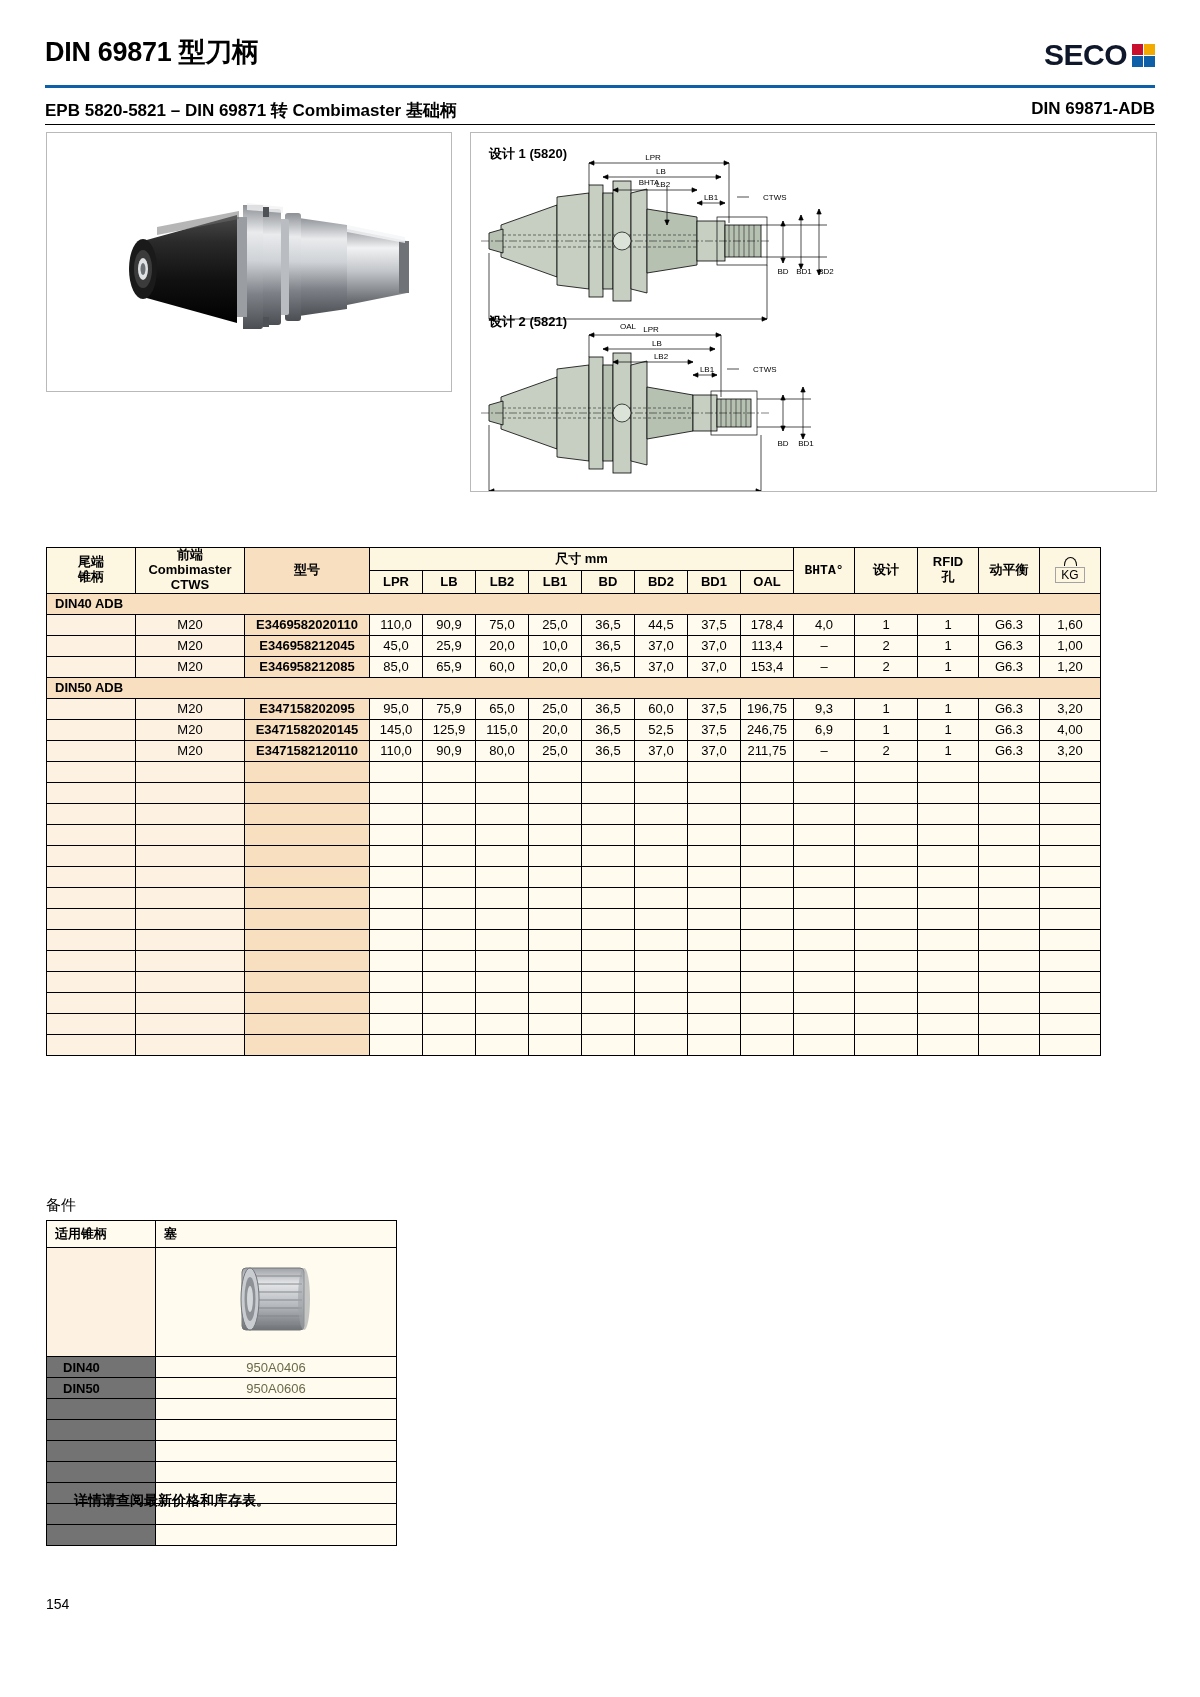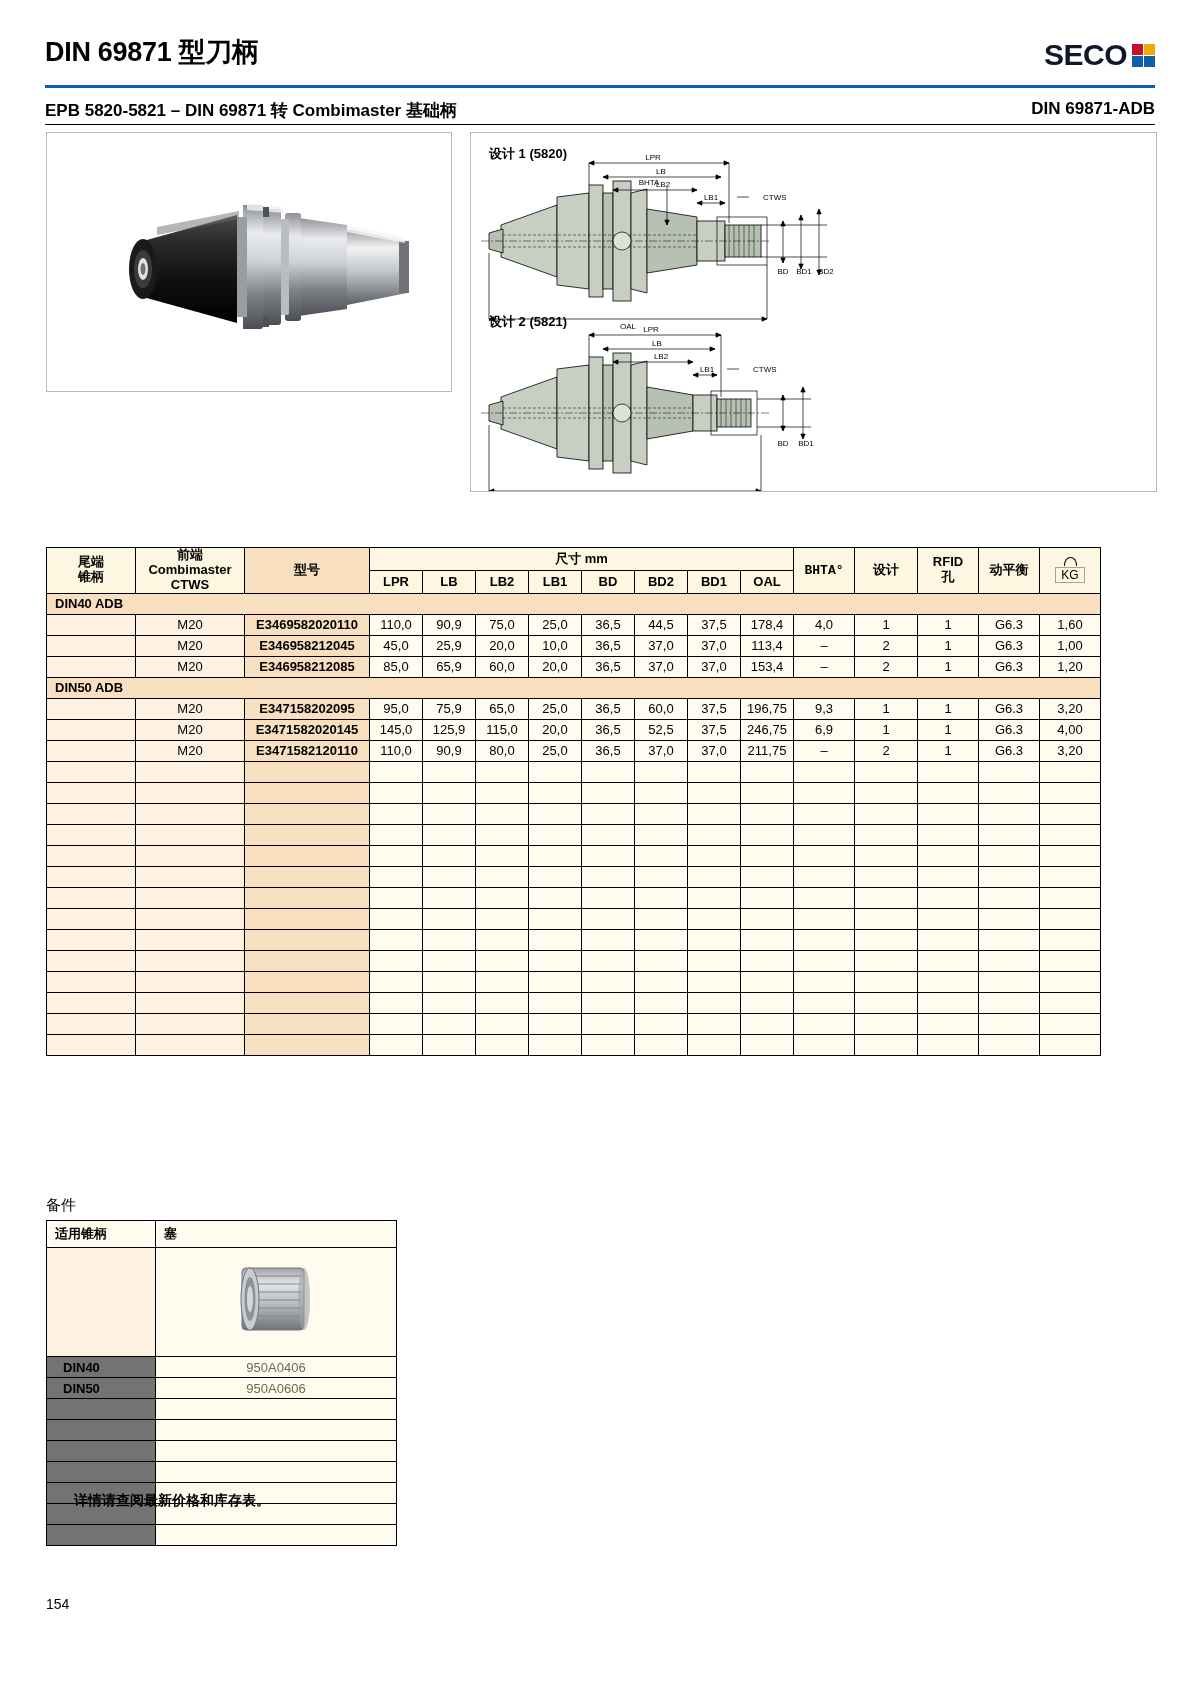--- a/index.html
+++ b/index.html
@@ -202,21 +202,20 @@
     vertical-align: middle;
     padding: 0;
   }
   .spare-table th {
     font-weight: bold;
     text-align: left;
     padding-left: 8px;
     height: 22px;
     vertical-align: top;
     padding-top: 4px;
-    border-radius: 13px;
   }
   .sp-col1 { width: 100px; }
   .sp-col2 { width: 232px; }
   .spare-table td.sp-left {
     background: #737373;
     font-weight: bold;
     text-align: left;
     padding-left: 16px;
   }
   .spare-table td.sp-right {

